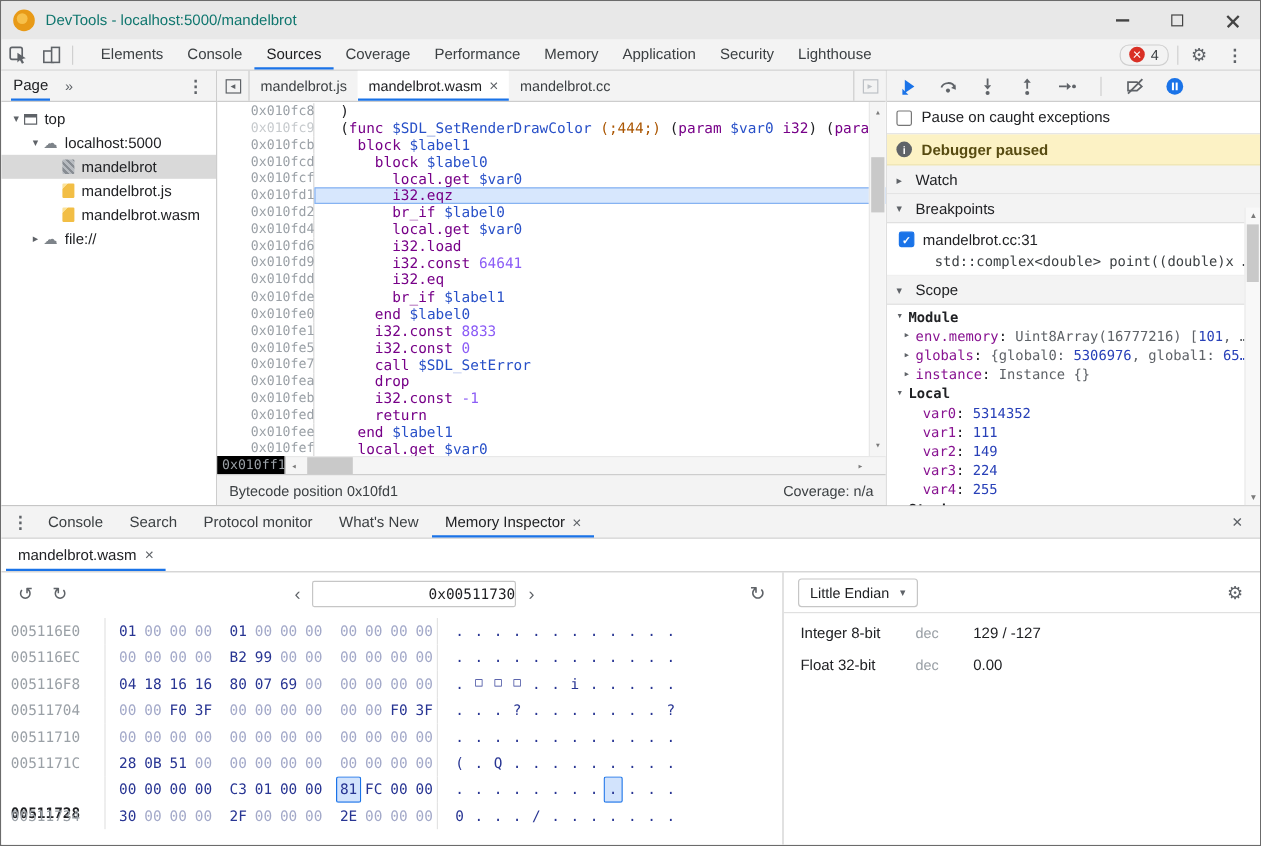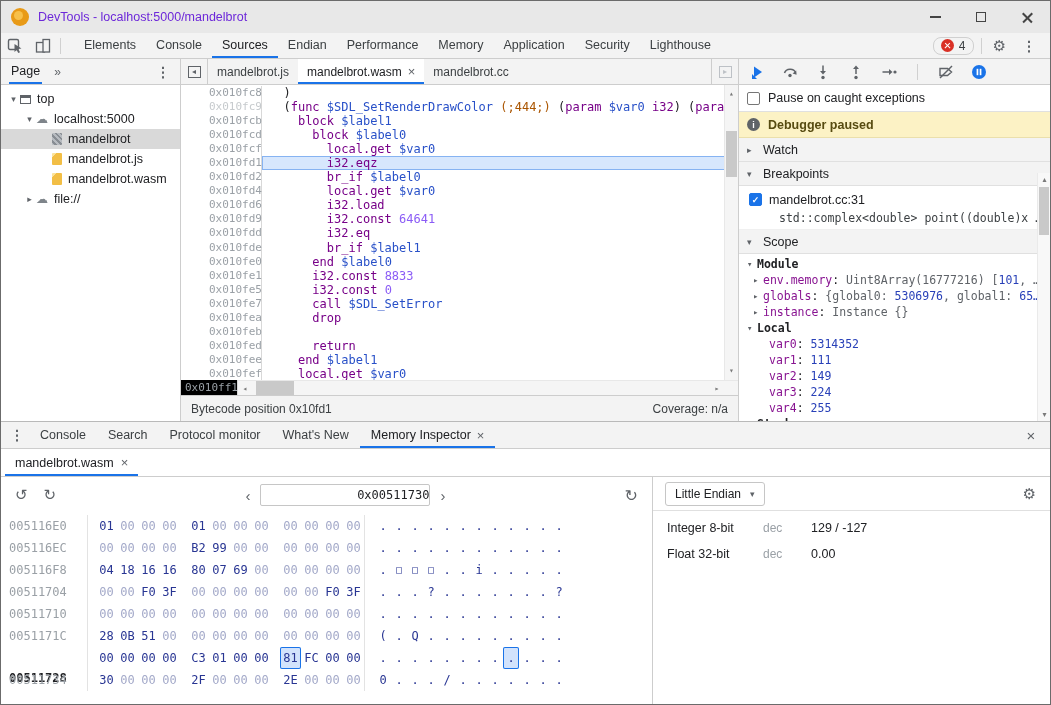--- a/index.html
+++ b/index.html
@@ -4,21 +4,21 @@
 <style>
   * { margin:0; padding:0; box-sizing:border-box; }
   html,body { background:#fff; }
   body { font-family:"Liberation Sans", sans-serif; }
   .win { width:1051px; height:705px; border:1px solid #6B6B6B; display:flex; flex-direction:column; background:#fff; overflow:hidden; }
 
   
   .titlebar { height:32px; background:#E8E8E8; display:flex; align-items:center; padding-left:10px; flex:none; }
   .appicon { width:18px; height:18px; border-radius:50%; background:#E89A17; position:relative; margin-right:9px; }
   .appicon::after { content:""; position:absolute; left:3px; top:3px; width:9px; height:9px; border-radius:50%; background:#F7C04A; }
-  .title-text { font-size:12.5px; color:#6d28d9; }
+  .title-text { font-size:12.5px; color:#0f766e; }
   .wc-group { margin-left:auto; display:flex; height:100%; }
   .wc { width:46px; height:100%; display:flex; align-items:center; justify-content:center; }
   .ic-min { width:11px; height:1.5px; background:#444; }
   .ic-max { width:10px; height:10px; border:1.5px solid #444; }
   .ic-x { position:relative; width:13px; height:13px; }
   .ic-x::before,.ic-x::after { content:""; position:absolute; left:0; top:6px; width:13px; height:1.5px; background:#444; }
   .ic-x::before { transform:rotate(45deg); } .ic-x::after { transform:rotate(-45deg); }
 
   
   .toolbar { height:26px; background:#F3F3F3; border-bottom:1px solid #CDCDCD; display:flex; align-items:center; flex:none; }
@@ -186,21 +186,21 @@
       <svg width="16" height="16" viewBox="0 0 16 16">
           <rect x="1.5" y="4.5" width="8" height="9.5" fill="#F3F3F3" stroke="#5F6368" stroke-width="1.3"></rect>
           <rect x="8" y="1.5" width="6.5" height="12.5" fill="#F3F3F3" stroke="#5F6368" stroke-width="1.3"></rect>
         </svg>
     </span>
     <span class="vsep"></span>
     <span class="tbtabs">
         <span class="tbtab">Elements</span>
         <span class="tbtab">Console</span>
         <span class="tbtab active">Sources</span>
-        <span class="tbtab">Endian</span>
+        <span class="tbtab">Coverage</span>
         <span class="tbtab">Performance</span>
         <span class="tbtab">Memory</span>
         <span class="tbtab">Application</span>
         <span class="tbtab">Security</span>
         <span class="tbtab">Lighthouse</span>
       </span>
     <span class="tb-right">
       <span class="errbadge">
         <span class="err-x"></span>
         <span class="err-count">4</span>
@@ -339,20 +339,21 @@
             <div class="cl">
               <span class="cl-addr">0x010fe7</span>
               <span class="cl-code"><span class="tk-p">      </span><span class="tk-k">call</span><span class="tk-p"> </span><span class="tk-v">$SDL_SetError</span></span>
             </div>
             <div class="cl">
               <span class="cl-addr">0x010fea</span>
               <span class="cl-code"><span class="tk-p">      </span><span class="tk-k">drop</span></span>
             </div>
             <div class="cl">
               <span class="cl-addr">0x010feb</span>
+              <span class="cl-code"><span class="tk-p">      </span><span class="tk-k">i32.const</span><span class="tk-p"> </span><span class="tk-n">-1</span></span>
             </div>
             <div class="cl">
               <span class="cl-addr">0x010fed</span>
               <span class="cl-code"><span class="tk-p">      </span><span class="tk-k">return</span></span>
             </div>
             <div class="cl">
               <span class="cl-addr">0x010fee</span>
               <span class="cl-code"><span class="tk-p">    </span><span class="tk-k">end</span><span class="tk-p"> </span><span class="tk-v">$label1</span></span>
             </div>
             <div class="cl">

